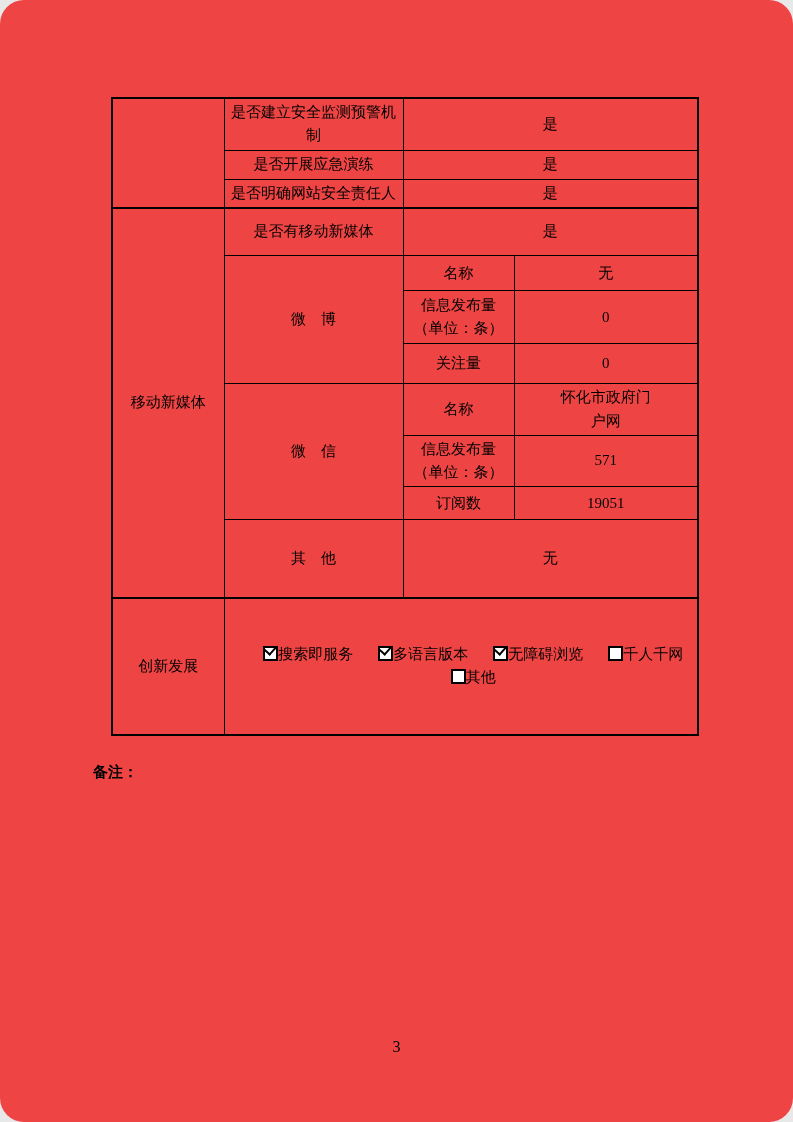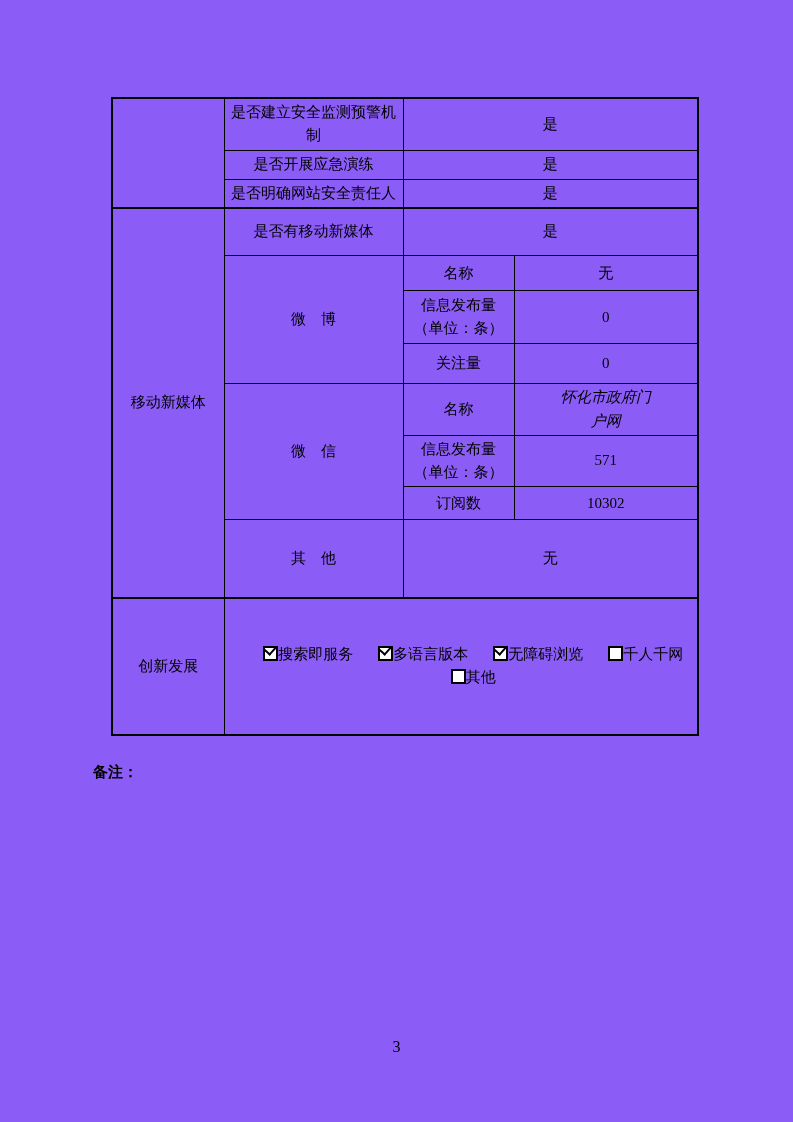--- a/index.html
+++ b/index.html
@@ -5,23 +5,24 @@
   html, body { margin: 0; padding: 0; }
   body {
     background: #e8e8e8;
     font-family: "Liberation Serif", "DejaVu Serif", serif;
   }
   .sheet {
     position: relative;
     width: 793px;
     height: 1122px;
     margin: 0 auto;
-    background: #8b5cf6;
+    background: #ef4444;
     color: #000000;
     overflow: hidden;
+    border-radius: 24px;
   }
   table.report {
     position: absolute;
     left: 111px;
     top: 97px;
     width: 586px;
     border-collapse: collapse;
     table-layout: fixed;
     border: 2px solid #000;
   }
@@ -34,21 +35,20 @@
     line-height: 1.55;
     overflow: hidden;
     word-break: break-all;
   }
   tr.section-start td { border-top: 2px solid #000; }
   td.question { padding: 2px 14px; }
   .wrap-narrow {
     display: inline-block;
     max-width: 96px;
     word-break: break-all;
-    font-style: italic;
   }
   
   .cb {
     display: inline-block;
     width: 11px;
     height: 11px;
     border: 2px solid #000;
     position: relative;
     vertical-align: -2px;
     background: #fff;
@@ -136,21 +136,21 @@
         <td rowspan="3">微　信</td>
         <td>名称</td>
         <td><span class="wrap-narrow">怀化市政府门户网</span></td>
       </tr>
       <tr style="height:50px">
         <td>信息发布量（单位：条）</td>
         <td>571</td>
       </tr>
       <tr style="height:33px">
         <td>订阅数</td>
-        <td>10302</td>
+        <td>19051</td>
       </tr>
       <tr style="height:78px">
         <td>其　他</td>
         <td colspan="2">无</td>
       </tr>
 
       <tr class="section-start" style="height:137px">
         <td>创新发展</td>
         <td colspan="3">
           <div class="innovation-options">

